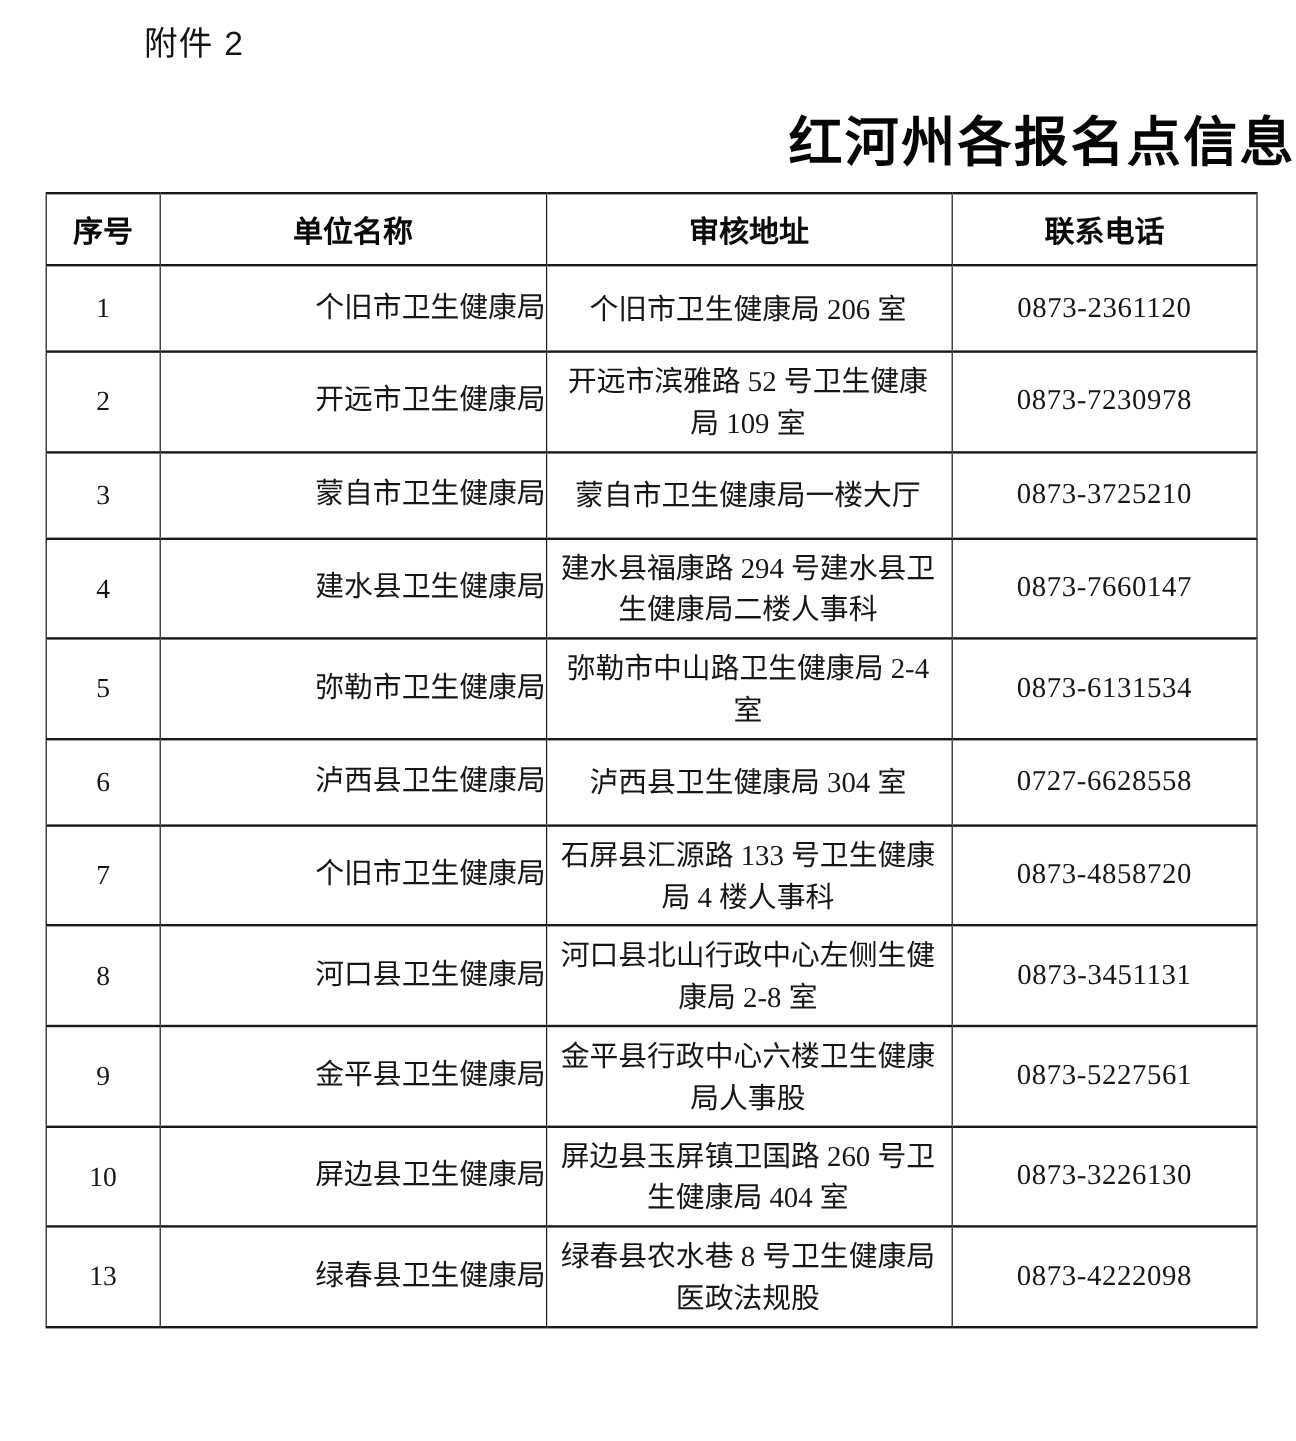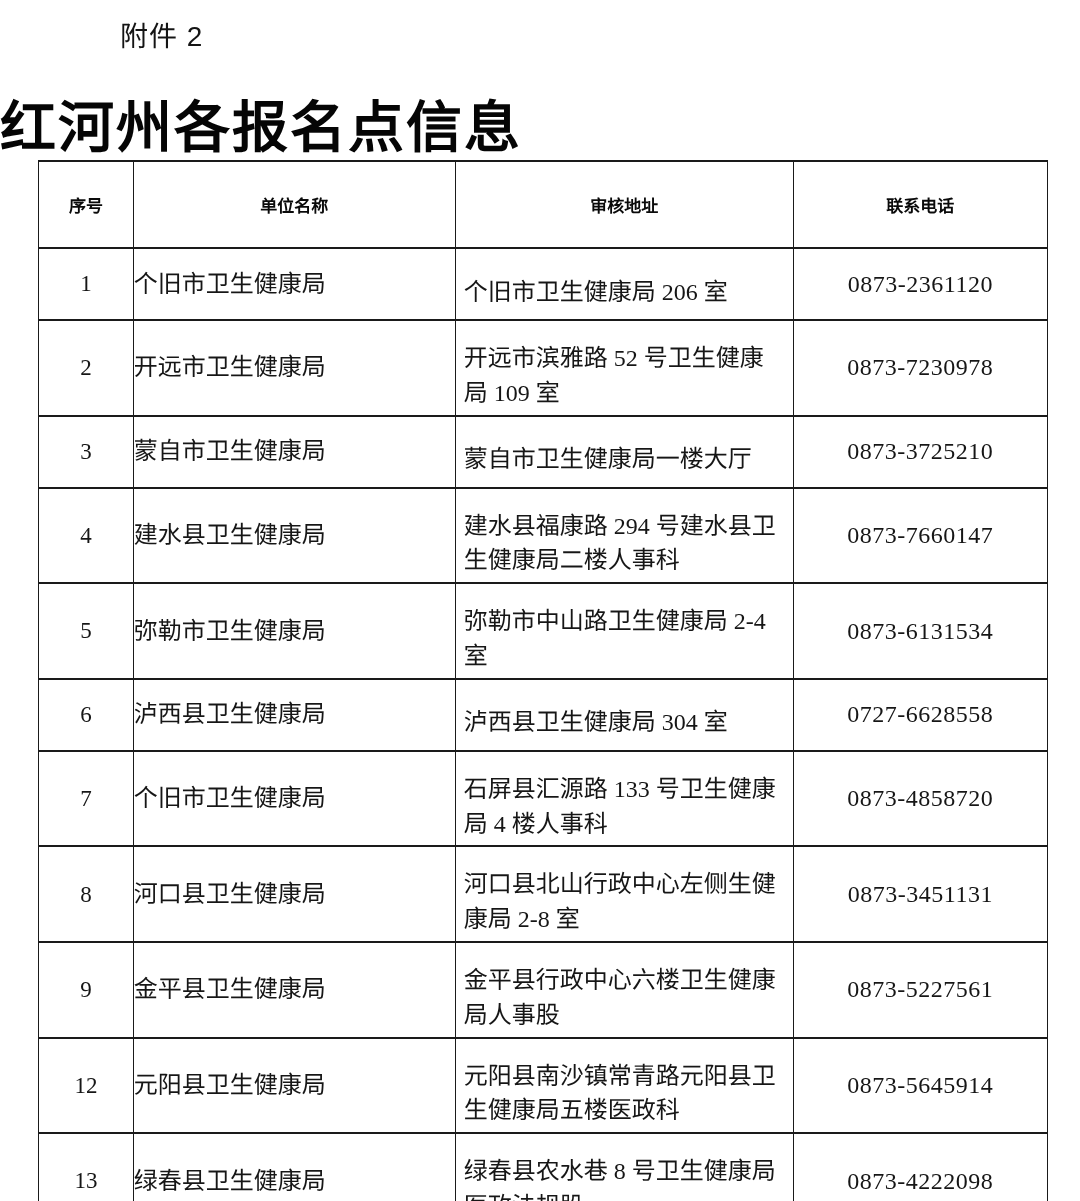--- a/index.html
+++ b/index.html
@@ -27,22 +27,22 @@
     font-weight: 400;
     color: #141414;
     letter-spacing: 1px;
     font-family: "Liberation Sans", "DejaVu Sans", sans-serif;
   }
   .doc-title {
     position: absolute;
     left: 0;
     top: 82px;
     width: 100%;
-    text-align: left;
-    font-size: 56px;
+    text-align: right;
+    font-size: 45px;
     font-weight: 700;
     color: #050505;
     letter-spacing: 2px;
     font-family: "Liberation Serif", "DejaVu Serif", serif;
   }
   table.info-table {
     position: absolute;
     left: 38px;
     top: 160px;
     width: 1010px;
@@ -51,36 +51,36 @@
     background: #ffffff;
   }
   .info-table th, .info-table td {
     border: 1.5px solid #1a1a1a;
     border-top-width: 2px;
     border-bottom-width: 2px;
     vertical-align: middle;
     color: #161616;
   }
   .info-table th {
-    height: 87px;
-    font-size: 17px;
+    height: 60px;
+    font-size: 25px;
     font-weight: 700;
     text-align: center;
     font-family: "Liberation Sans", "DejaVu Sans", sans-serif;
     color: #0a0a0a;
   }
   .info-table td {
     height: 72px;
     font-size: 24px;
     line-height: 1.45;
     font-family: "Liberation Serif", "DejaVu Serif", serif;
   }
   .info-table td.col-no { text-align: center; font-size: 23px; }
-  .info-table td.col-unit { text-align: left; }
-  .info-table td.col-address { text-align: left; padding: 20px 10px 4px 8px; }
+  .info-table td.col-unit { text-align: right; }
+  .info-table td.col-address { text-align: center; padding: 8px 10px 4px 8px; }
   .info-table td.col-phone { text-align: center; letter-spacing: 0.5px; }
   col.c-no { width: 9.4%; }
   col.c-unit { width: 31.9%; }
   col.c-address { width: 33.5%; }
   col.c-phone { width: 25.2%; }
 </style>
 </head>
 <body>
 
 <div class="page">
@@ -153,24 +153,24 @@
           <td class="col-address">河口县北山行政中心左侧生健康局 2-8 室</td>
           <td class="col-phone">0873-3451131</td>
         </tr>
         <tr>
           <td class="col-no">9</td>
           <td class="col-unit">金平县卫生健康局</td>
           <td class="col-address">金平县行政中心六楼卫生健康局人事股</td>
           <td class="col-phone">0873-5227561</td>
         </tr>
         <tr>
-          <td class="col-no">12</td>
-          <td class="col-unit">元阳县卫生健康局</td>
-          <td class="col-address">元阳县南沙镇常青路元阳县卫生健康局五楼医政科</td>
-          <td class="col-phone">0873-5645914</td>
+          <td class="col-no">10</td>
+          <td class="col-unit">屏边县卫生健康局</td>
+          <td class="col-address">屏边县玉屏镇卫国路 260 号卫生健康局 404 室</td>
+          <td class="col-phone">0873-3226130</td>
         </tr>
         <tr>
           <td class="col-no">13</td>
           <td class="col-unit">绿春县卫生健康局</td>
           <td class="col-address">绿春县农水巷 8 号卫生健康局医政法规股</td>
           <td class="col-phone">0873-4222098</td>
         </tr>
       </tbody>
   </table>
 

